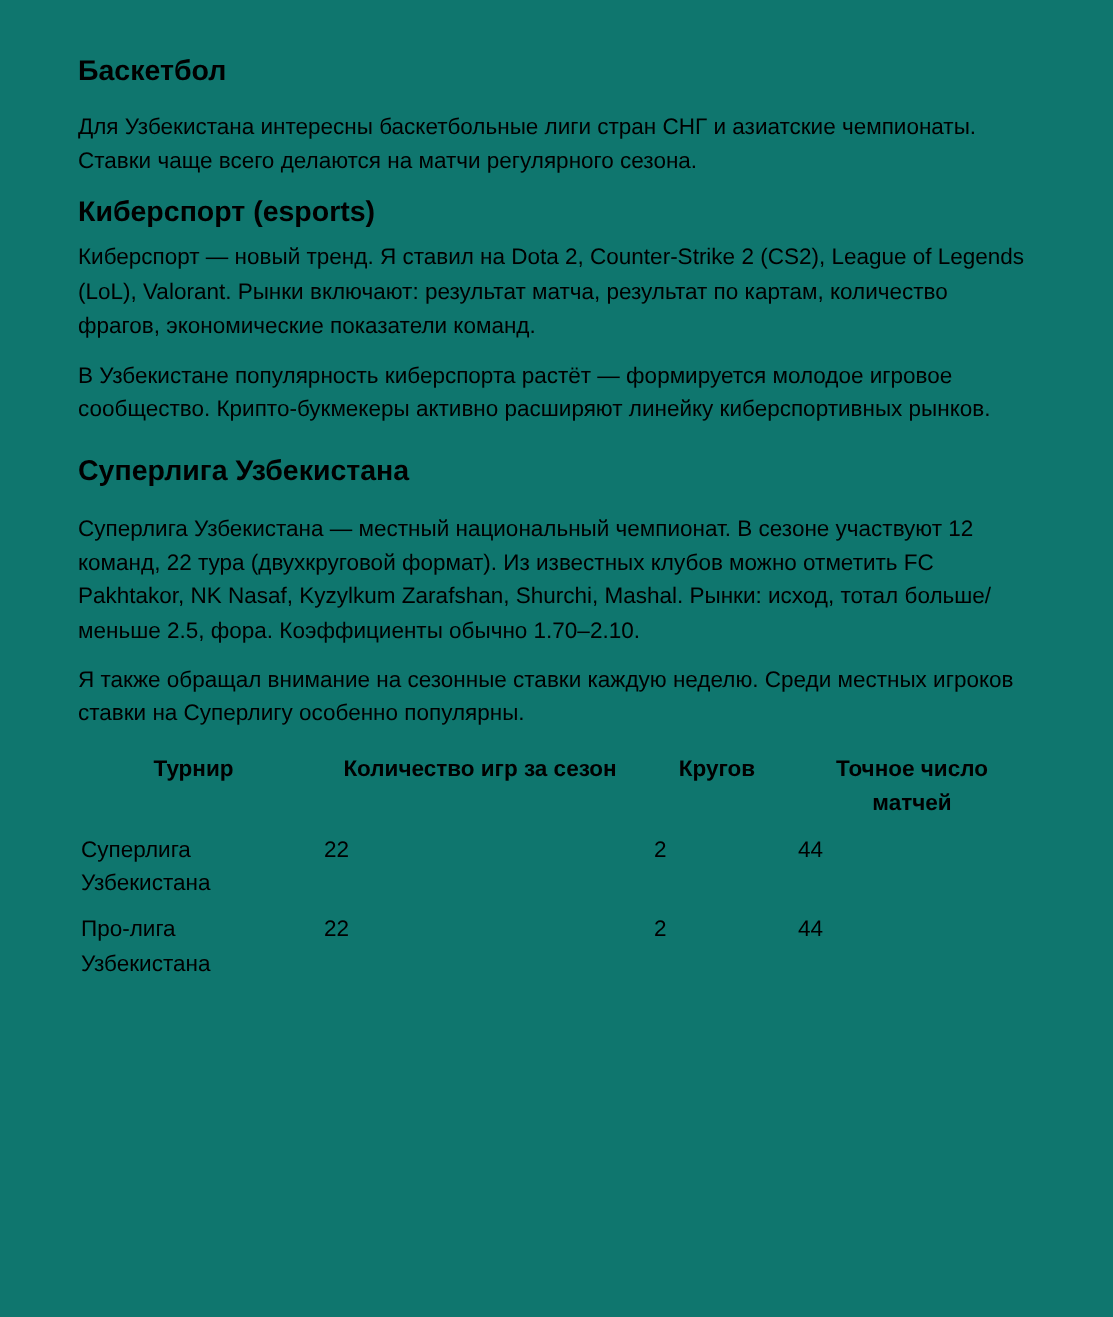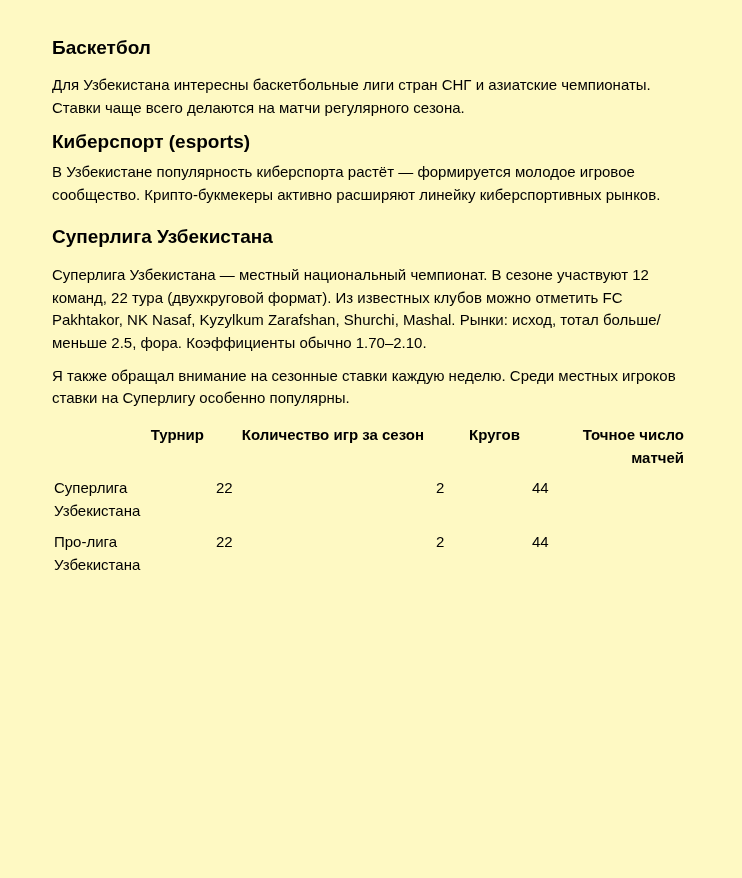--- a/index.html
+++ b/index.html
@@ -7,21 +7,21 @@
     padding: 0;
     background: #ffffff;
   }
   .page {
     position: relative;
     width: 742px;
     height: 878px;
     box-sizing: border-box;
     padding: 35px 52px 0 52px;
     overflow: hidden;
-    background: #fef9c3;
+    background: #0f766e;
     color: #000000;
     font-family: "Liberation Sans", "DejaVu Sans", sans-serif;
     font-size: 15px;
     line-height: 22.7px;
   }
   .doc h1, .doc h2 {
     font-size: 19px;
     line-height: 25px;
     font-weight: bold;
     margin: 9px 0 7px 0;
@@ -50,37 +50,38 @@
     border: none;
     vertical-align: top;
     padding: 4px 6px;
     font-size: 15px;
     line-height: 22.7px;
     overflow-wrap: break-word;
     word-wrap: break-word;
   }
   table.tournaments th {
     font-weight: bold;
-    text-align: right;
+    text-align: center;
   }
   table.tournaments td {
     font-weight: normal;
     text-align: left;
   }
 </style>
 </head>
 <body>
 
 <div class="page">
   <div class="doc">
 
     <h1 class="first">Баскетбол</h1>
     <p>Для Узбекистана интересны баскетбольные лиги стран СНГ и азиатские чемпионаты. Ставки чаще всего делаются на матчи регулярного сезона.</p>
 
     <h2>Киберспорт (esports)</h2>
+    <p>Киберспорт — новый тренд. Я ставил на Dota 2, Counter-Strike 2 (CS2), League of Legends (LoL), Valorant. Рынки включают: результат матча, результат по картам, количество фрагов, экономические показатели команд.</p>
     <p>В Узбекистане популярность киберспорта растёт — формируется молодое игровое сообщество. Крипто-букмекеры активно расширяют линейку киберспортивных рынков.</p>
 
     <h2 class="superliga">Суперлига Узбекистана</h2>
     <p>Суперлига Узбекистана — местный национальный чемпионат. В сезоне участвуют 12 команд, 22 тура (двухкруговой формат). Из известных клубов можно отметить FC Pakhtakor, NK Nasaf, Kyzylkum Zarafshan, Shurchi, Mashal. Рынки: исход, тотал больше/меньше 2.5, фора. Коэффициенты обычно 1.70–2.10.</p>
     <p>Я также обращал внимание на сезонные ставки каждую неделю. Среди местных игроков ставки на Суперлигу особенно популярны.</p>
 
     <table class="tournaments">
       <colgroup>
         <col style="width:162px">
         <col style="width:220px">

